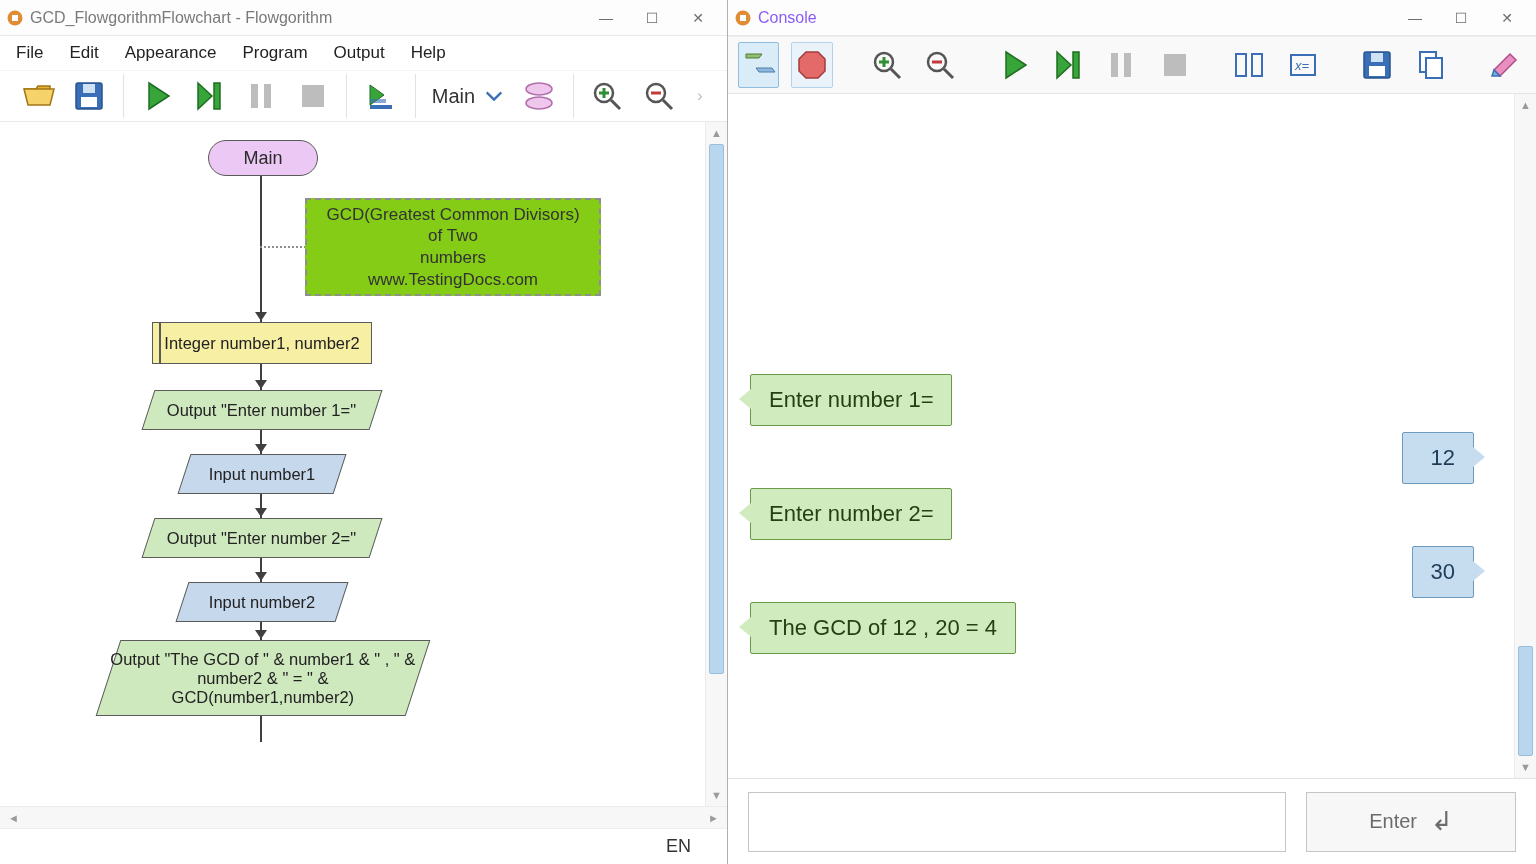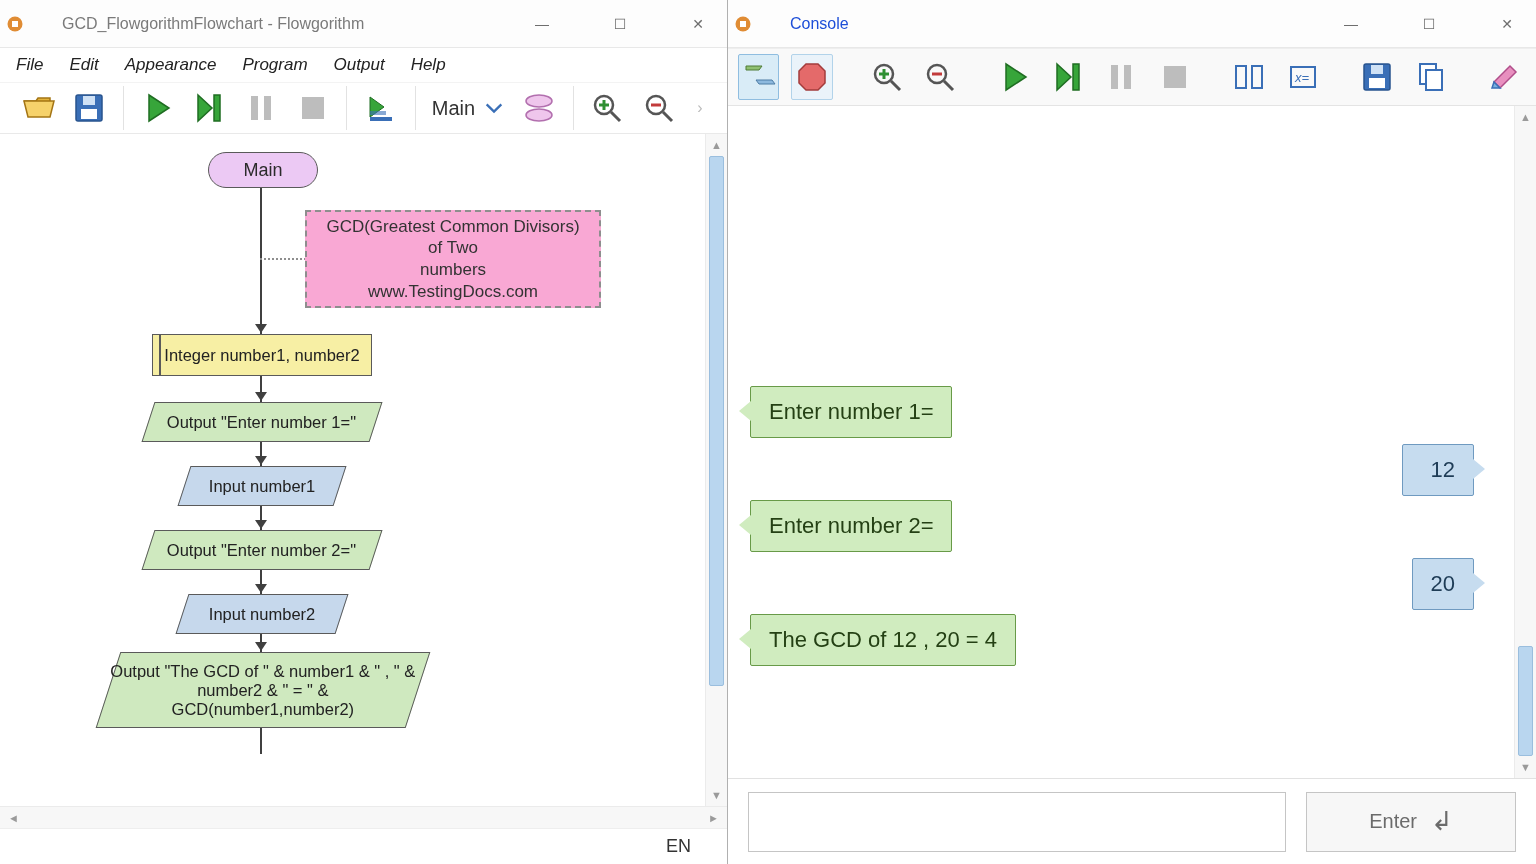--- a/index.html
+++ b/index.html
@@ -3,34 +3,33 @@
 <meta charset="utf-8">
 <style>
 * { box-sizing: border-box; margin: 0; padding: 0; font-family: "Segoe UI", Tahoma, sans-serif; }
 
 body { width: 1536px; height: 864px; display: flex; background: #fff; overflow: hidden; }
 
 
 .left-window { width: 728px; height: 864px; display: flex; flex-direction: column; border-right: 1px solid #b0b0b0; }
 
 .titlebar {
-  height: 48px; display: flex; align-items: center; padding: 0 6px;
+  height: 36px; display: flex; align-items: center; padding: 0 6px;
   background: #fdfdfd; color: #7a7a7a; border-bottom: 1px solid #e8e8e8;
   font-size: 16px;
-  gap: 32px;
 }
 .titlebar .app-icon { width: 18px; height: 18px; margin-right: 6px; }
 .titlebar .title { flex: 1; }
 .titlebar .win-btn { width: 46px; height: 30px; display:flex;align-items:center;justify-content:center; color:#6e6e6e; font-size:14px; }
 
 .menubar {
   height: 34px; display:flex; align-items:center; gap: 22px;
   padding: 0 14px; font-size:17px; color:#222;
 }
-.menubar > div { padding: 4px 2px; font-style: italic; }
+.menubar > div { padding: 4px 2px; }
 
 .editor-toolbar {
   height: 52px; display:flex; align-items:center; gap:16px; padding:0 20px;
   border-bottom:1px solid #e9e9e9; border-top:1px solid #f3f3f3;
 }
 .editor-toolbar .sep { width:1px; height:44px; background:#e2e2e2; }
 .tb-icon { width:40px; height:40px; display:flex;align-items:center;justify-content:center; }
 .tb-icon svg { width:34px; height:34px; }
 .main-pill {
   display:flex; align-items:center; gap:8px; font-size:20px; color:#333;
@@ -57,21 +56,21 @@
 .node { position:absolute; }
 
 .term { 
   left:208px; top:18px; width:110px; height:36px;
   background:#ecc9f4; border:1.5px solid #5a5a5a; border-radius:20px;
   display:flex;align-items:center;justify-content:center; font-size:18px; color:#2b2b2b;
 }
 
 .comment {
   left:305px; top:76px; width:296px; height:98px;
-  background:#f9a8d4; border:2px dashed #8e8e8e; display:flex;align-items:center;justify-content:center;
+  background:#84cc16; border:2px dashed #8e8e8e; display:flex;align-items:center;justify-content:center;
   text-align:center; font-size:17px; color:#333; padding:6px 10px; line-height:1.28;
 }
 .comment-conn { position:absolute; left:260px; top:124px; width:46px; border-top:2px dotted #8e8e8e;}
 
 .declare {
   left:152px; top:200px; width:220px; height:42px;
   background:#f7efa4; border:1.5px solid #5a5a5a;
   display:flex;align-items:center;justify-content:center; font-size:16.5px; color:#222;
 }
 .declare::before {
@@ -321,21 +320,21 @@
 
 </div>
 
 <div class="right-window">
 
   <div class="titlebar">
     <svg class="app-icon" viewBox="0 0 24 24">
         <circle cx="12" cy="12" r="10" fill="#e08c34"></circle>
         <rect x="8" y="8" width="8" height="8" fill="#fff"></rect>
       </svg>
-    <span class="title" style="color:#1d4ed8">Console</span>
+    <span class="title" style="color:#8b5cf6">Console</span>
     <div class="win-btn">—</div>
     <div class="win-btn">☐</div>
     <div class="win-btn">✕</div>
   </div>
 
   <div class="console-toolbar">
     <div class="ct-btn active">
         <svg viewBox="0 0 34 34">
           <path d="M4 6h16l-3 4H4z" fill="#8fc071" stroke="#4f7b36"></path>
           <path d="M14 20h16l3 4H17z" fill="#8db9de" stroke="#4d7ca5"></path>
@@ -434,21 +433,21 @@
         <span>12</span>
       </div>
 
       <div class="bubble out-bubble" style="left:22px; top:394px;">
         <div class="tail-left"></div>
         <span>Enter number 2=</span>
       </div>
 
       <div class="bubble in-bubble" style="right:40px; top:452px;">
         <div class="tail-right"></div>
-        <span>20</span>
+        <span>30</span>
       </div>
 
       <div class="bubble out-bubble" style="left:22px; top:508px;">
         <div class="tail-left"></div>
         <span>The GCD of 12 , 20 = 4</span>
       </div>
 
     </div>
     <div class="vscroll2">
       <div class="arrow up">▲</div>

